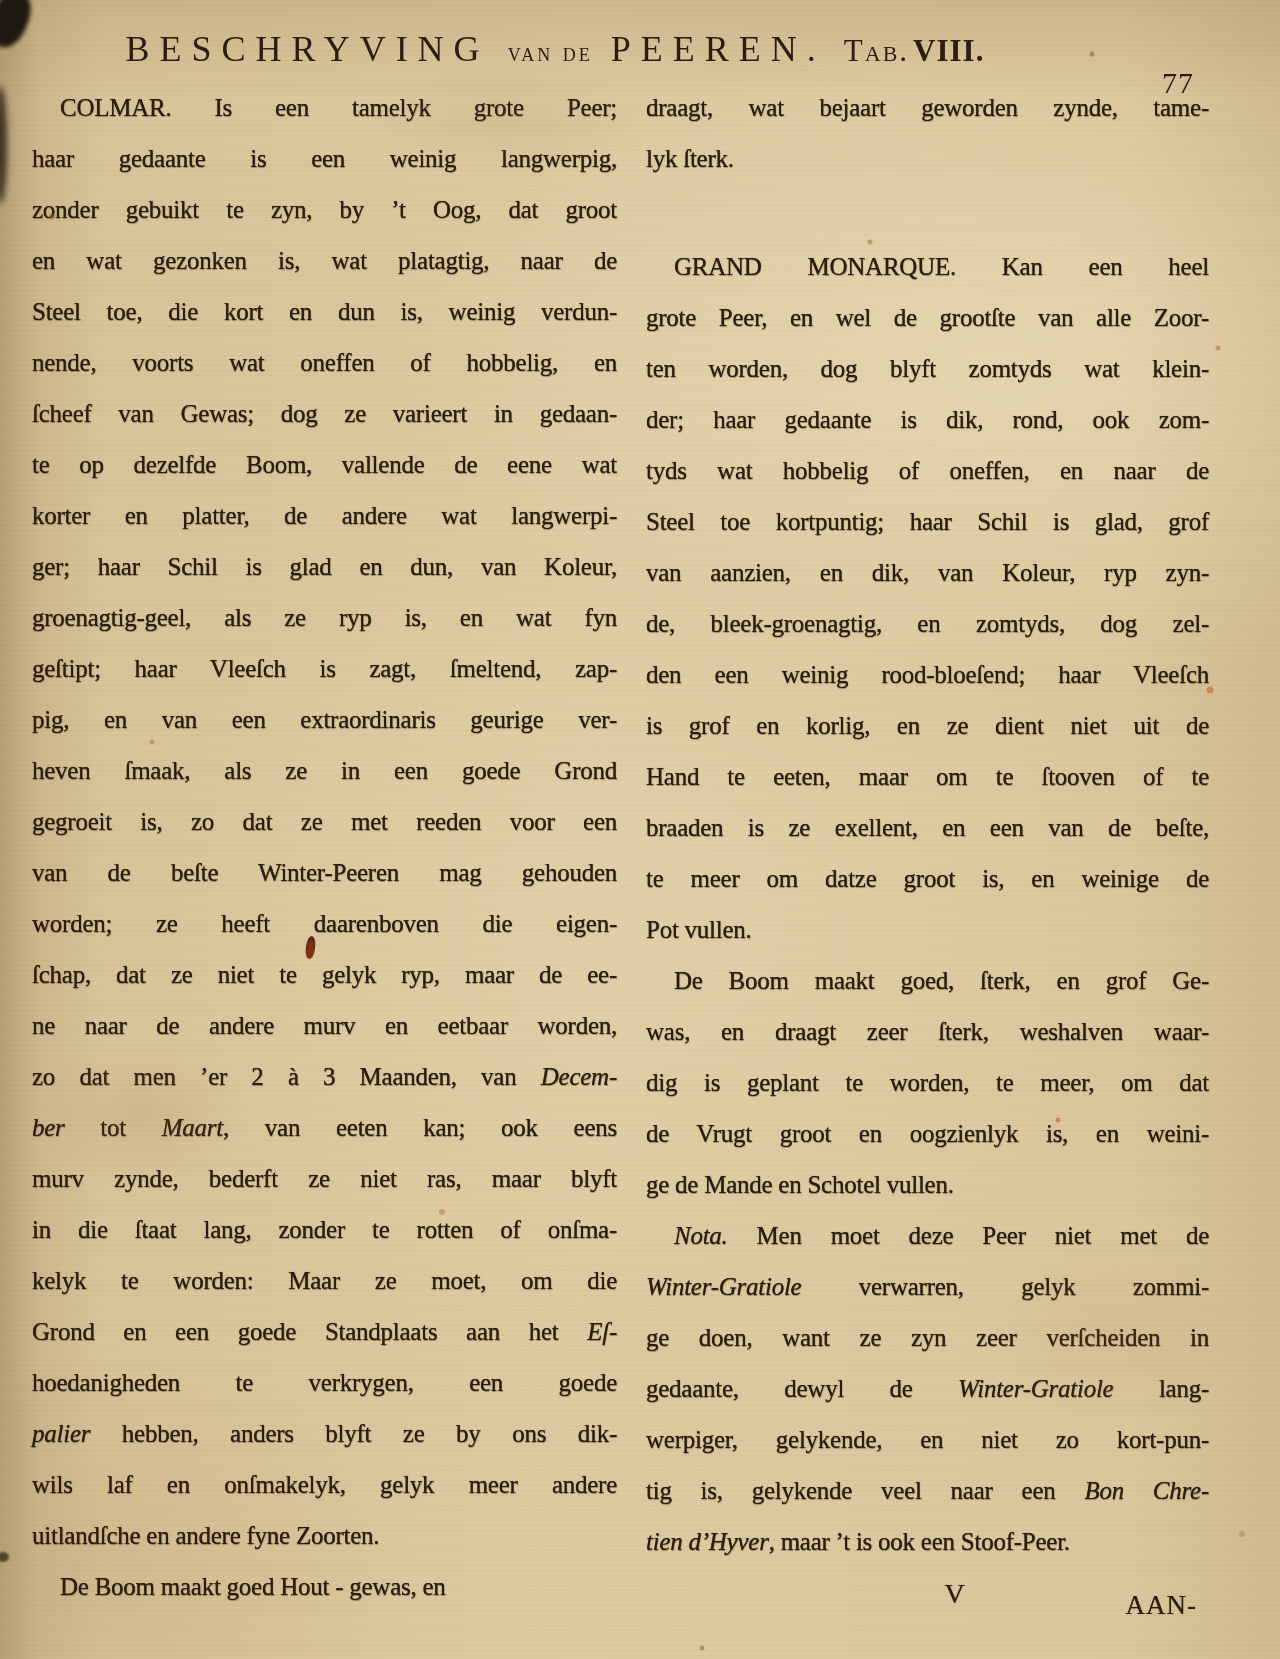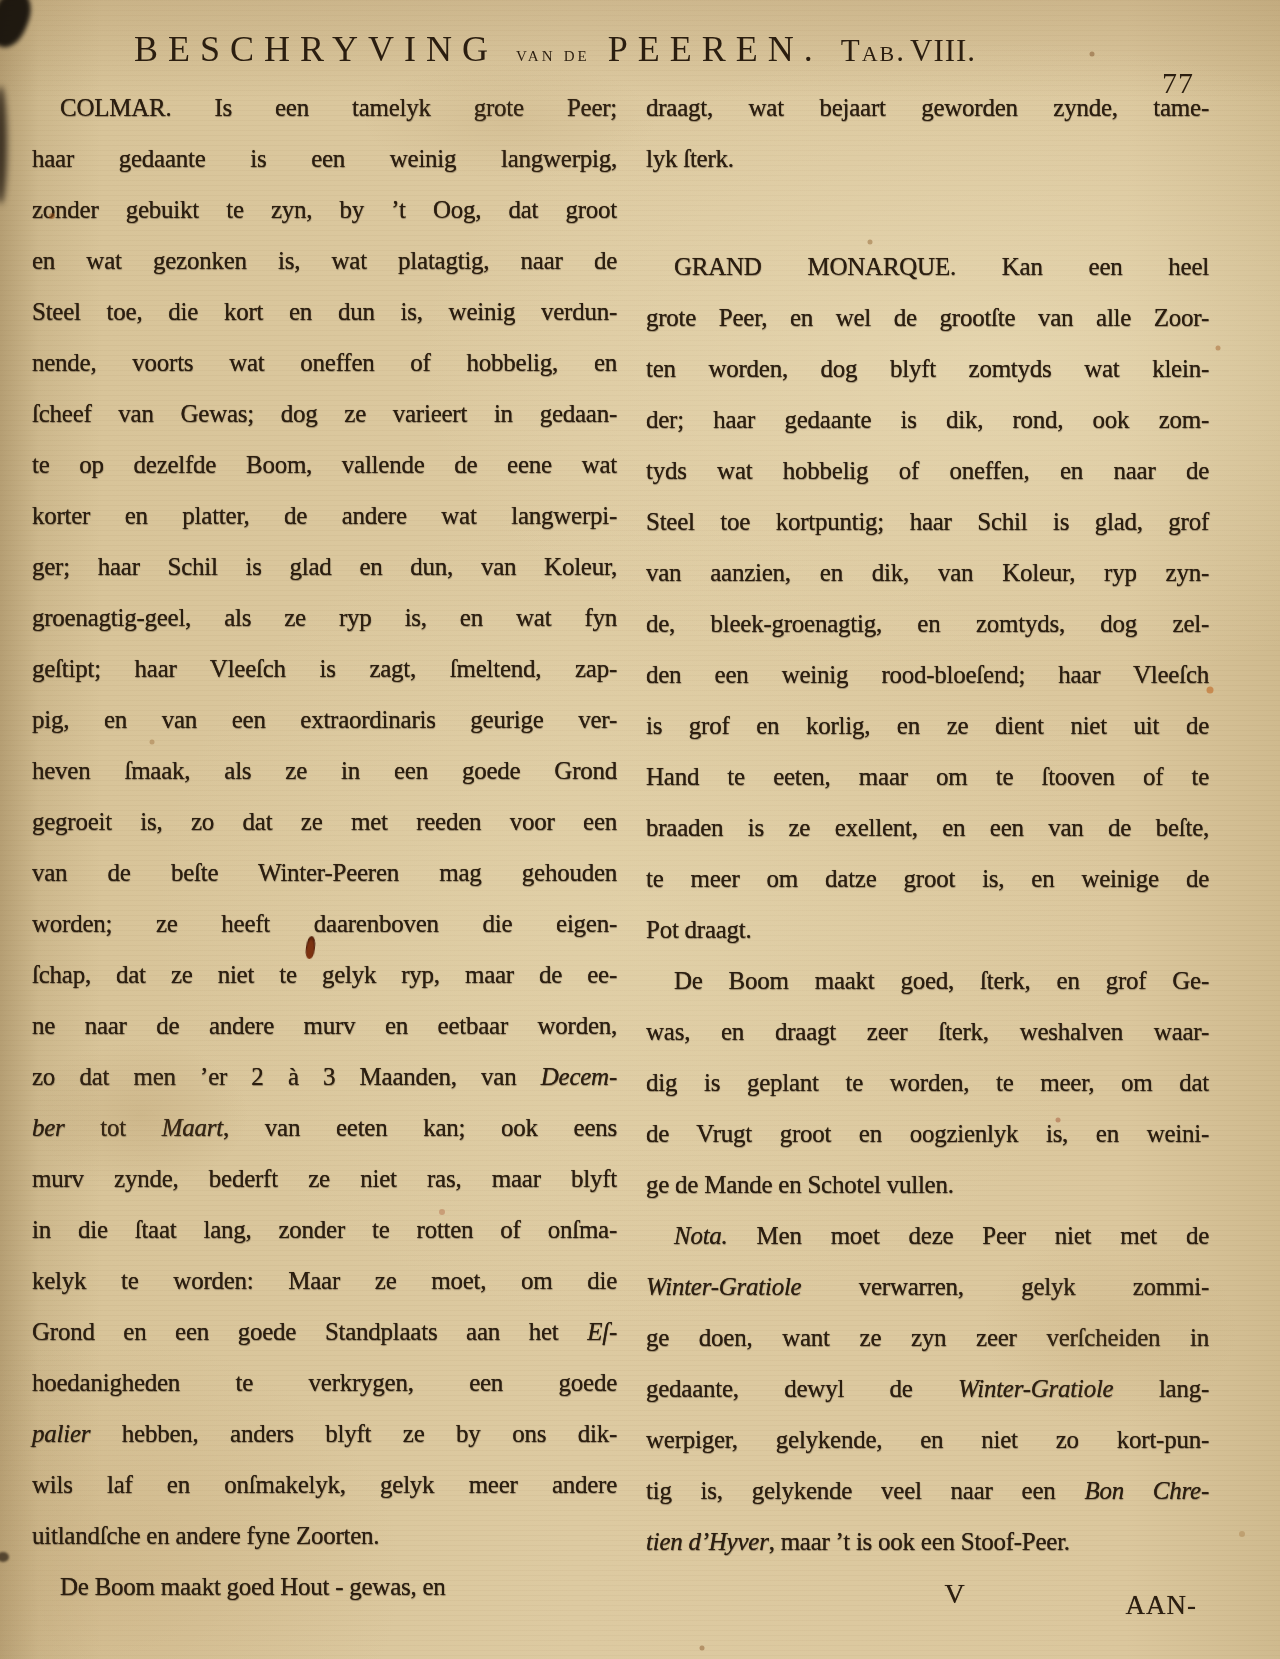--- a/index.html
+++ b/index.html
@@ -19,23 +19,23 @@
       radial-gradient(ellipse 700px 600px at 50% 55%, rgba(230,216,176,0.40), transparent 70%),
       radial-gradient(ellipse 500px 400px at 8% 95%, rgba(190,160,112,0.30), transparent 60%),
       linear-gradient(180deg, rgba(150,118,74,0.22), rgba(150,118,74,0.0) 6%),
       linear-gradient(90deg, rgba(120,92,52,0.28), rgba(120,92,52,0.05) 3%, rgba(120,92,52,0.0) 8%),
       repeating-linear-gradient(180deg, rgba(128,100,60,0.05) 0 1px, rgba(0,0,0,0) 1px 5px),
       linear-gradient(90deg, #cdb88c, #d8c499 8%, #ddcaa1 45%, #dbc79d 88%, #cfba8e);
   }
   
   .header { position: absolute; top: 28px; left: 0; right: 170px; height: 50px; text-align: center; white-space: nowrap; }
   .t-main  { font-size: 36px; letter-spacing: 10px; }
-  .t-small { font-size: 21px; letter-spacing: 3px; font-variant: small-caps; }
+  .t-small { font-size: 26px; letter-spacing: 3px; font-variant: small-caps; }
   .t-tab   { font-size: 31px; letter-spacing: 2px; font-variant: small-caps; }
-  .t-num   { font-size: 31px; letter-spacing: 1px; }
+  .t-num   { font-size: 31px; letter-spacing: 1px; font-weight: bold; }
   .t-gap   { display: inline-block; width: 14px; }
   .pagenum { position: absolute; top: 34px; right: 86px; font-size: 30px; letter-spacing: 1px; margin-top: 32px; }
   
   .col { position: absolute; top: 82px; }
   .col-left  { left: 32px;  width: 585px; }
   .col-right { left: 646px; width: 563px; }
   .line {
     height: 51px;
     line-height: 51px;
     font-size: 25px;
@@ -167,21 +167,21 @@
       <div class="line"><span>der; haar gedaante is dik, rond, ook zom-</span></div>
       <div class="line"><span>tyds wat hobbelig of oneffen, en naar de</span></div>
       <div class="line"><span>Steel toe kortpuntig; haar Schil is glad, grof</span></div>
       <div class="line"><span>van aanzien, en dik, van Koleur, ryp zyn-</span></div>
       <div class="line"><span>de, bleek-groenagtig, en zomtyds, dog zel-</span></div>
       <div class="line"><span>den een weinig rood-bloeſend; haar Vleeſch</span></div>
       <div class="line"><span>is grof en korlig, en ze dient niet uit de</span></div>
       <div class="line"><span>Hand te eeten, maar om te ſtooven of te</span></div>
       <div class="line"><span>braaden is ze exellent, en een van de beſte,</span></div>
       <div class="line"><span>te meer om datze groot is, en weinige de</span></div>
-      <div class="line end"><span>Pot draagt.</span></div>
+      <div class="line end"><span>Pot vullen.</span></div>
       <div class="line ind"><span>De Boom maakt goed, ſterk, en grof Ge-</span></div>
       <div class="line"><span>was, en draagt zeer ſterk, weshalven waar-</span></div>
       <div class="line"><span>dig is geplant te worden, te meer, om dat</span></div>
       <div class="line"><span>de Vrugt groot en oogzienlyk is, en weini-</span></div>
       <div class="line end"><span>ge de Mande en Schotel vullen.</span></div>
       <div class="line ind"><span class="it">Nota.</span><span>  Men moet deze Peer niet met de</span></div>
       <div class="line"><span class="it">Winter-Gratiole</span><span> verwarren, gelyk zommi-</span></div>
       <div class="line"><span>ge doen, want ze zyn zeer verſcheiden in</span></div>
       <div class="line"><span>gedaante, dewyl de </span><span class="it">Winter-Gratiole</span><span> lang-</span></div>
       <div class="line"><span>werpiger, gelykende, en niet zo kort-pun-</span></div>

